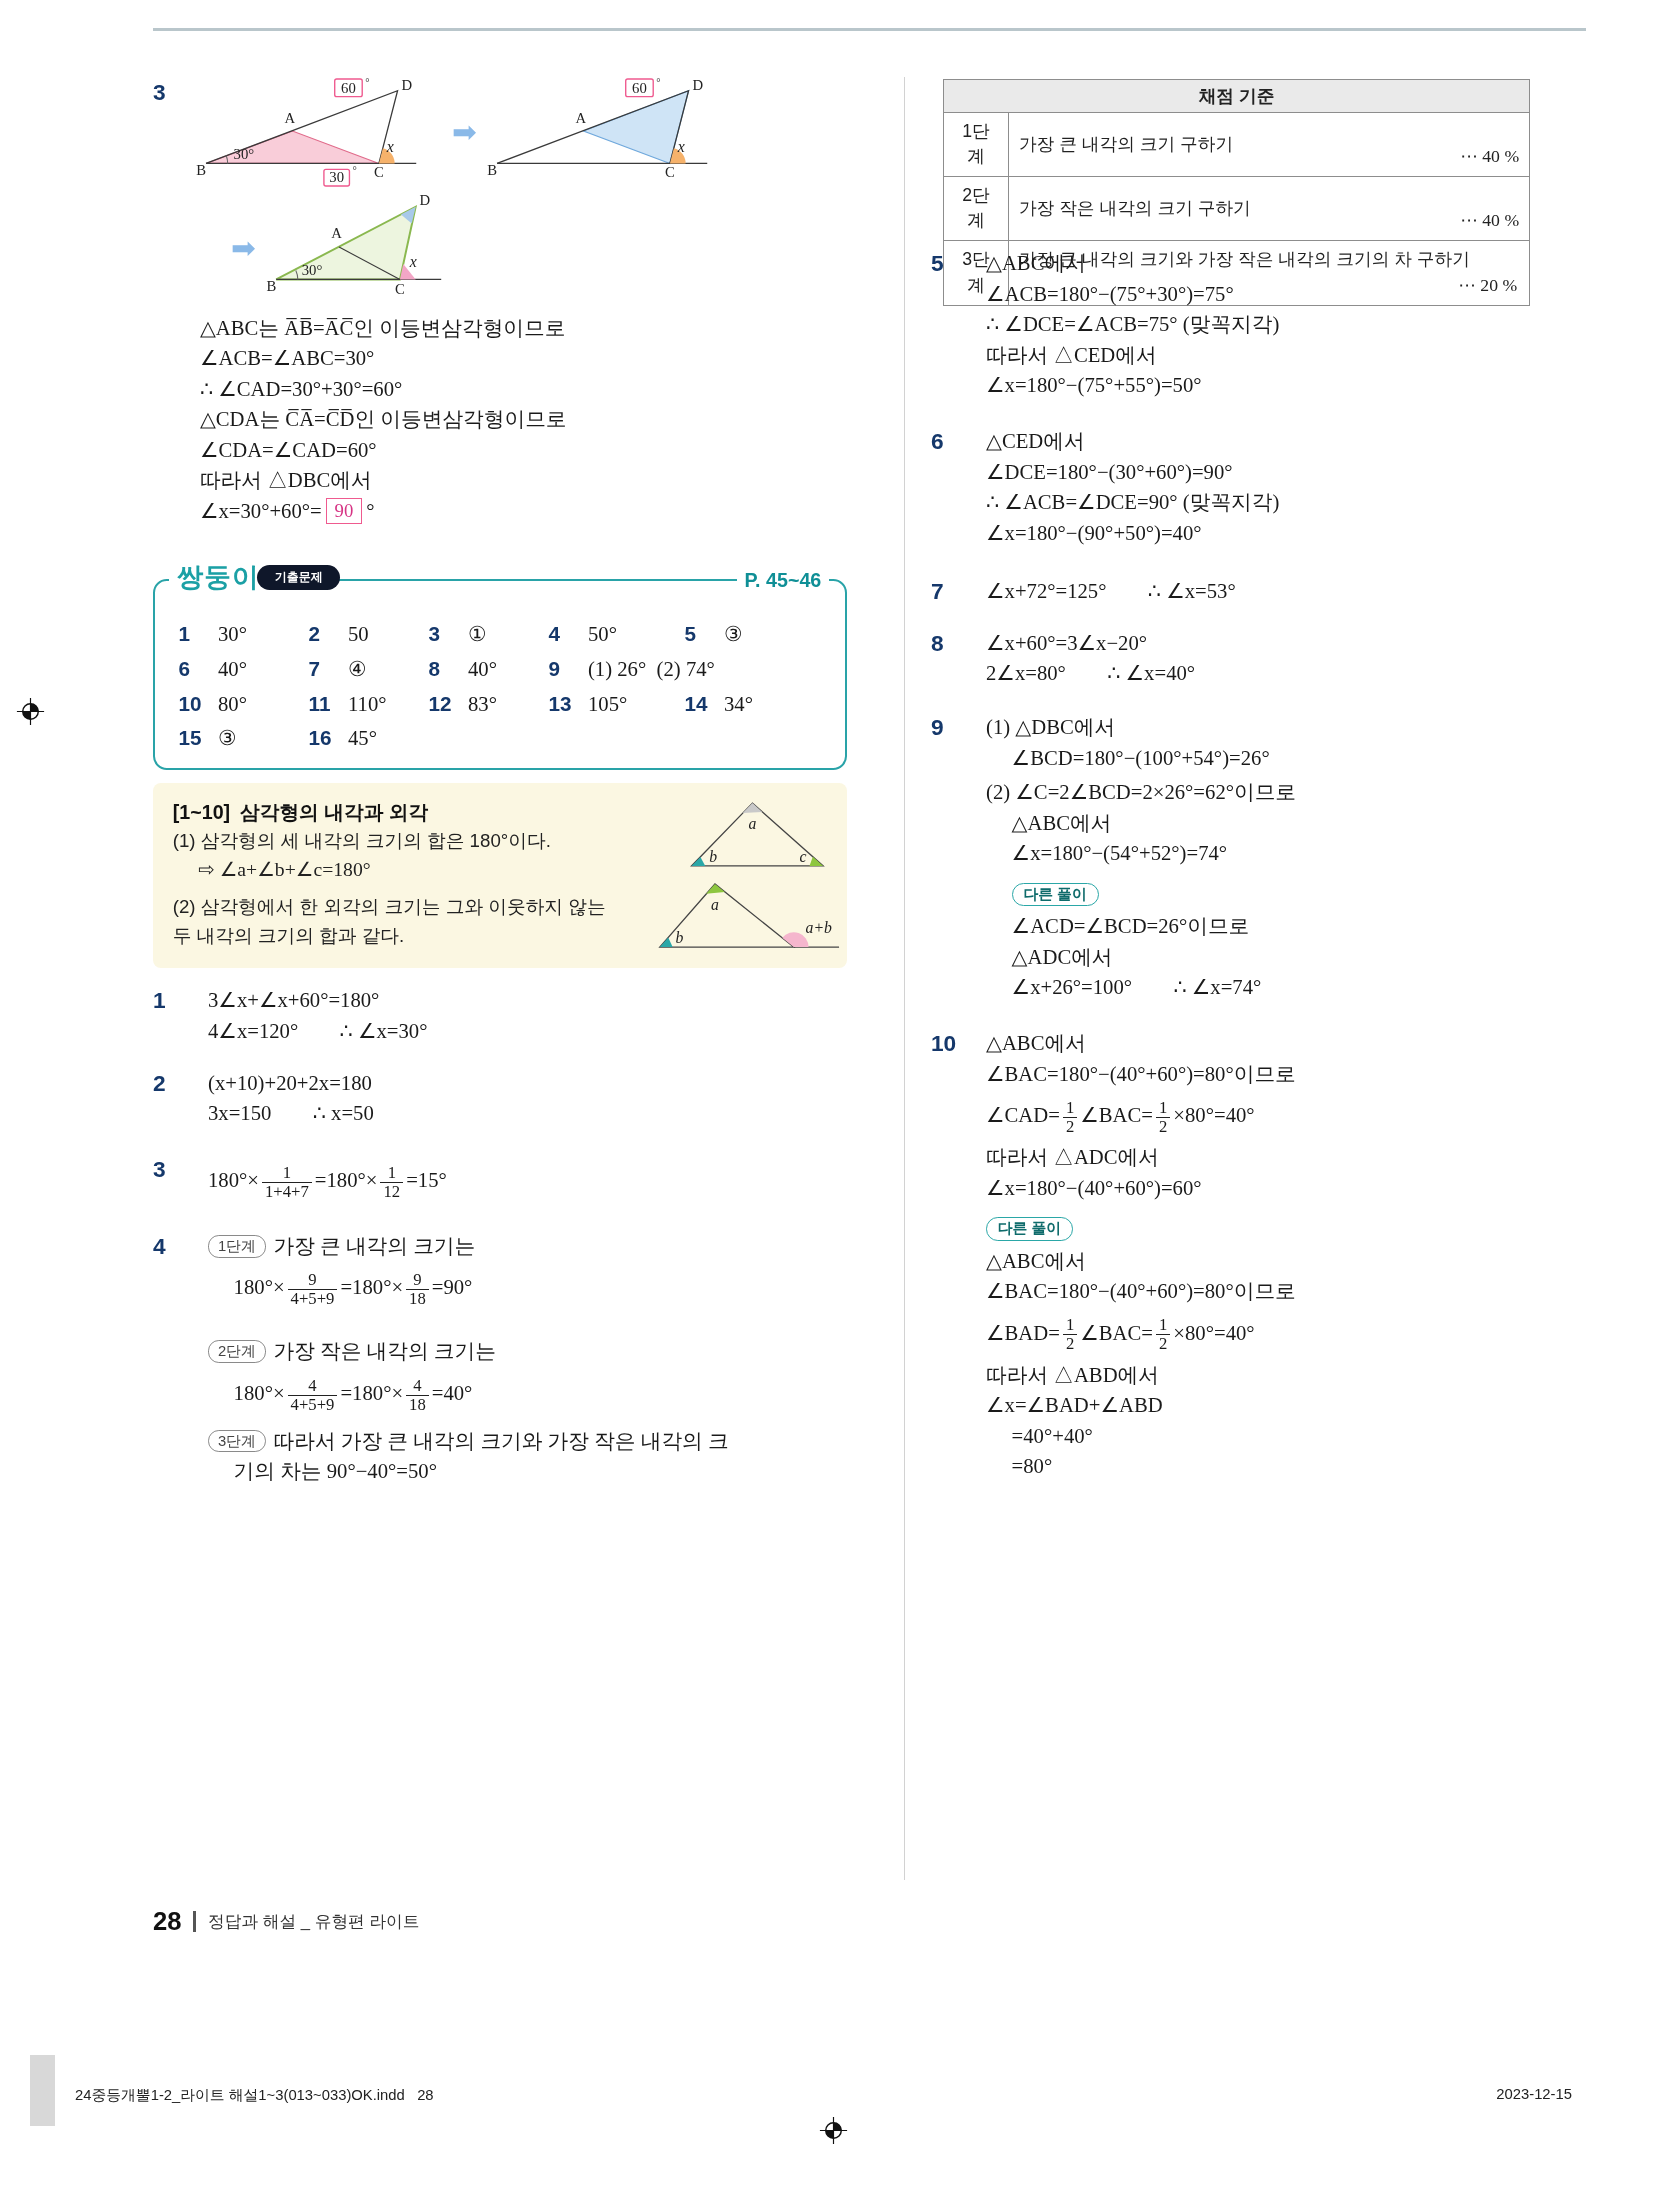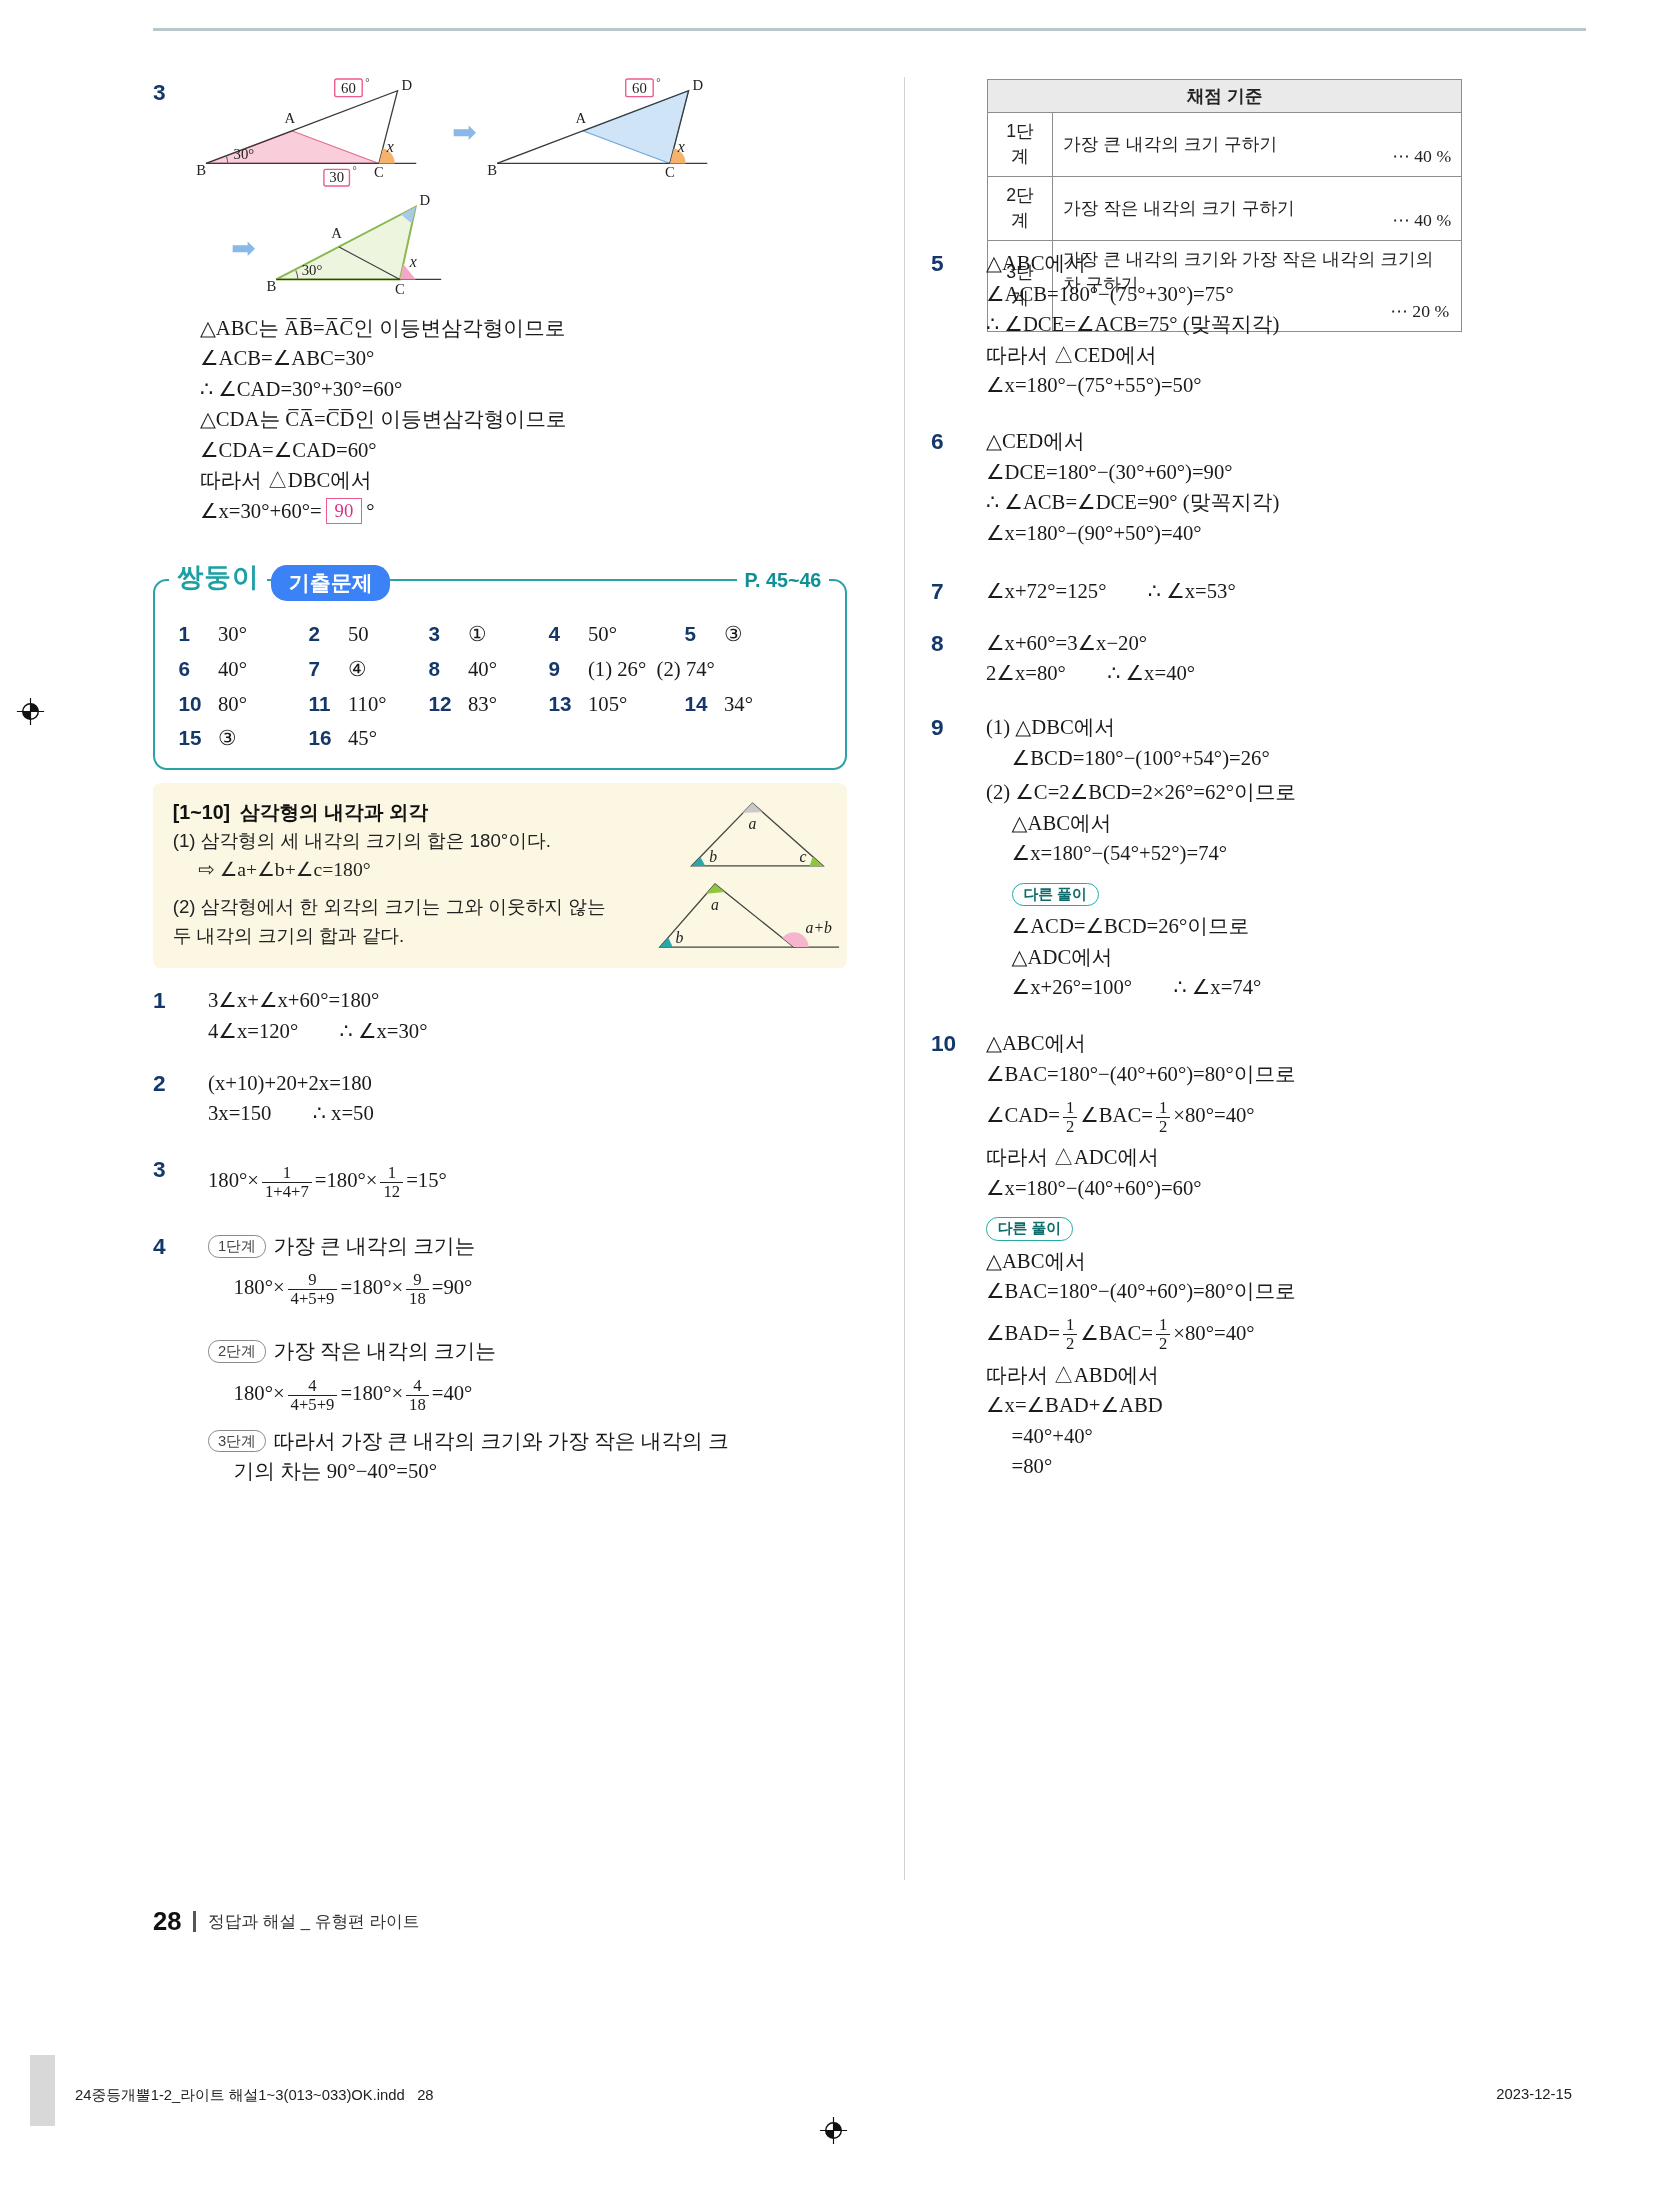--- a/index.html
+++ b/index.html
@@ -30,38 +30,38 @@
   .arrow{font-size:29.6px;color:#8ab9e8;line-height:1}
   #p3 .lines{margin-top:9.9px;padding-left:3.9px}
   svg text{font-family:"Liberation Serif",serif;font-size:15px;fill:#222}
   svg text.it{font-style:italic;font-size:16px}
   svg text.sm{font-size:11px}
   svg text.mid{text-anchor:middle}
 
   
   #twin{position:absolute;left:153px;top:579px;width:694px;border:2px solid #29a3a8;border-radius:13.8px;padding:41px 19.7px 17.7px 23.6px}
   .twin-logo{position:absolute;left:13.8px;top:-21.7px;background:#fff;padding:0 7.9px;color:#1ba0a5;font-weight:bold;font-size:26.6px;letter-spacing:1px}
-  .twin-pill{position:absolute;left:116px;top:-15.8px;background:#3b82f6;color:#fff;border-radius:15.8px;padding:3.9px 17.7px;font-size:21px;font-weight:bold}
+  .twin-pill{position:absolute;left:102px;top:-15.8px;background:#0f172a;color:#fff;border-radius:15.8px;padding:3.9px 17.7px;font-size:12px;font-weight:bold}
   .twin-pageref{position:absolute;right:15.8px;top:-11.8px;color:#0f8f96;font-weight:bold;font-size:19.7px;background:#fff;padding:0 7.9px}
   .twin-grid{display:grid;grid-template-columns:130px 120px 120px 136px 1fr;row-gap:10.8px}
   .ansitem{display:flex;align-items:baseline}
   .ansno{min-width:31.5px;color:#15386b;font-weight:bold;font-size:20.7px;font-family:"Liberation Sans",sans-serif;margin-right:7.9px}
   .ansval{font-family:"Liberation Serif",serif;font-size:20.7px;white-space:pre}
 
   
   #concept{position:absolute;left:153px;top:783px;width:694px;min-height:185px;background:#fbf7e2;border-radius:7.9px;padding:15.8px 19.7px;}
   .concept-title{font-weight:bold;font-size:19.7px;color:#111;margin-bottom:1px}
   .concept-title .range{margin-right:9.9px}
   .concept-item{width:438px;font-size:18.7px;line-height:28.6px;color:#222}
   .concept-formula{font-family:"Liberation Serif",serif;font-size:19.7px;padding-left:25.6px;margin:3px 0 11.8px;color:#222}
   .ct1{position:absolute;right:13.8px;top:13.8px}
   .ct2{position:absolute;right:3.9px;top:93px}
 
   #leftprobs{position:absolute;left:153px;top:985px;width:694px}
-  #rtable{position:absolute;left:987px;top:79px;width:475px}
+  #rtable{position:absolute;left:943px;top:79px;width:587px}
   #rprobs{position:absolute;left:931px;top:248px;width:655px}
 
   .gtable{width:100%;border-collapse:collapse;font-size:17.7px;color:#222;font-family:"Liberation Sans",sans-serif}
   .gtable th{border:1px solid #8d8d8d;background:#eaeaea;height:33px;font-weight:600}
   .gtable td{border:1px solid #8d8d8d;padding:5.9px 9.9px;line-height:25.6px}
   .gstep{width:65px;text-align:center}
   .gdesc{position:relative;padding-right:108px}
   .gdesc.wrap{padding-right:11.8px}
   .gpct{position:absolute;right:9.9px;bottom:5.9px;font-family:"Liberation Serif",serif}
   .gpctline{display:block;text-align:right;font-family:"Liberation Serif",serif;margin-top:1px}

